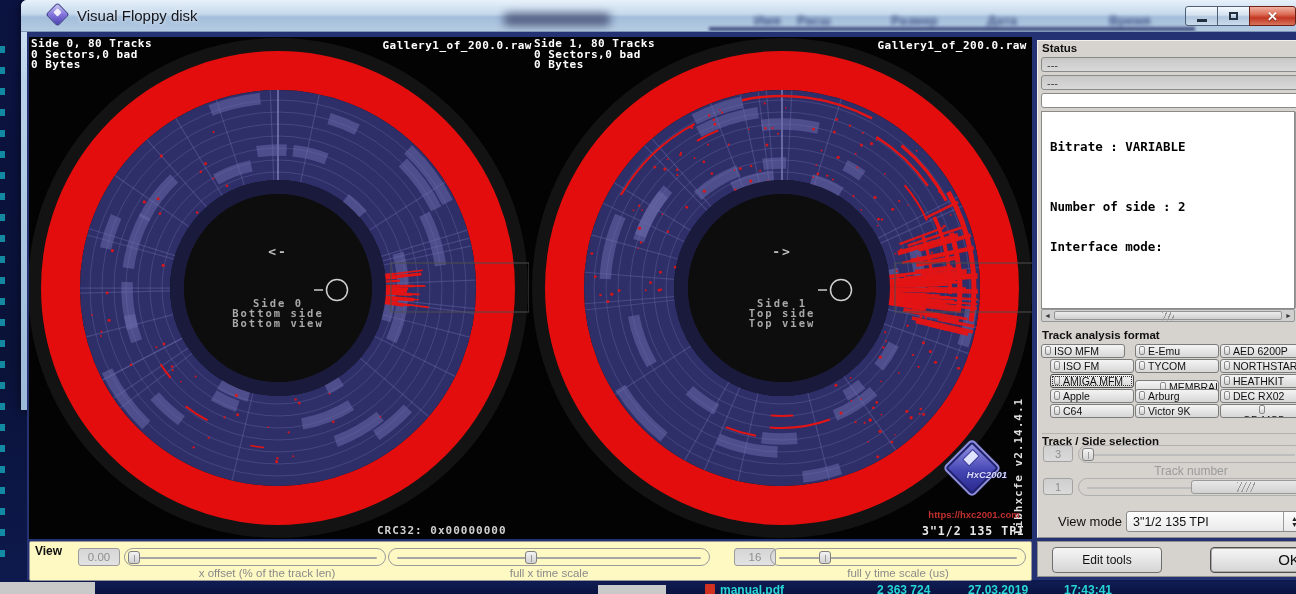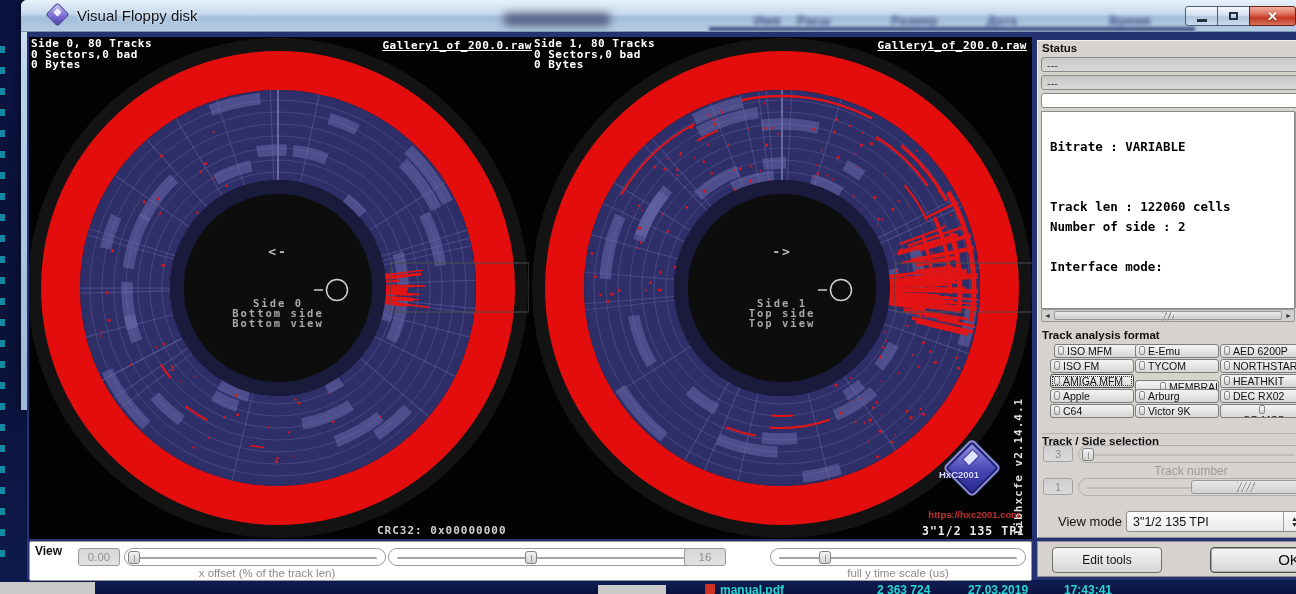--- a/index.html
+++ b/index.html
@@ -53,36 +53,36 @@
 
   
   .client { position:absolute; left:6px; top:32px; width:1280px; height:548px; background:#243173; }
 
   
   .canvas { position:absolute; left:2px; top:5px; width:1003px; height:502px; background:#030304; overflow:hidden; }
   .canvas svg { position:absolute; top:0; }
   .disk-hdr { position:absolute; top:2px; color:#fff; font-family:"DejaVu Sans Mono", monospace;
          font-weight:bold; font-size:11px; line-height:10.5px; letter-spacing:.5px; white-space:pre; }
   .disk-file { position:absolute; top:2px; width:206px; text-align:right; color:#fff;
-         font-family:"DejaVu Sans Mono", monospace; font-weight:bold; font-size:11px; letter-spacing:.5px;text-decoration:underline; }
+         font-family:"DejaVu Sans Mono", monospace; font-weight:bold; font-size:11px; letter-spacing:.5px; }
   .crc-text { position:absolute; left:348px; top:487px; color:#cfcfcf; font-family:"DejaVu Sans Mono", monospace;
          font-weight:bold; font-size:11px; letter-spacing:1px; }
   .media-text { position:absolute; left:790px; top:487px; width:206px; text-align:right; color:#e8e8e8;
          font-family:"DejaVu Sans Mono", monospace; font-weight:bold; font-size:11.5px; letter-spacing:1px; }
   .lib-text { position:absolute; left:983px; top:330px; height:168px; width:15px;
          writing-mode:vertical-rl; transform:rotate(180deg); color:#dedede;
          font-family:"DejaVu Sans Mono", monospace; font-weight:bold; font-size:11px; letter-spacing:1px; }
   .logo-wrap { position:absolute; left:910px; top:408px; width:68px; height:62px; }
   .logo-diamond { position:absolute; left:12px; top:2px; width:42px; height:42px; transform:rotate(45deg);
          background:linear-gradient(135deg,#9a9ae8 0%,#4646b4 55%,#26268a 100%);
          border:2px solid #8c8cdc; border-radius:5px; box-shadow:inset 0 0 0 2px #202070; }
   .logo-shutter { position:absolute; left:6px; top:5px; width:10px; height:15px;
          background:#dfe3ff; border:1px solid #3a3a9a; border-radius:1px; }
-  .logo-label { position:absolute; left:0; top:24px; width:68px; text-align:left; color:#d8daff;
-         font-weight:bold; font-size:9.5px; text-shadow:0 0 2px #202070; }
+  .logo-label { position:absolute; left:0; top:24px; width:68px; text-align:right; color:#d8daff;
+         font-style:italic; font-weight:bold; font-size:9.5px; text-shadow:0 0 2px #202070; }
   .logo-url { position:absolute; left:880px; top:472px; width:130px; text-align:center; color:#c23030;
          font-weight:bold; font-size:9.5px; }
 
   
   .panel { position:absolute; background:#d6d3ce; border:1px solid #8f8f8f; }
   .panel-right { left:1010px; top:8px; width:273px; height:498px;
          border-top-color:#f2f1ef; border-left-color:#f2f1ef; }
   .panel-btm-right { left:1010px; top:509px; width:273px; height:36px; }
   .group-label { position:absolute; font-size:11.5px; font-weight:bold; color:#101010; }
   .status-field { position:absolute; left:3px; width:265px; height:15px; border:1px solid #8a8a8a;
@@ -130,21 +130,21 @@
          background:linear-gradient(180deg,#fdfdfd,#e9e9e9); display:flex; align-items:center; }
   .viewmode-text { flex:1; font-size:12.5px; color:#101010; padding-left:6px; white-space:nowrap; }
   .spinner { width:22px; align-self:stretch; border-left:1px solid #9a9a9a; display:flex; flex-direction:column;
          align-items:center; justify-content:center; font-size:7px; line-height:6px; color:#222; }
 
   .push-btn { position:absolute; top:5px; width:110px; height:26px; border:1px solid #6e6e6e; border-radius:4px;
          background:linear-gradient(180deg,#f6f6f6,#d5d5d5); text-align:center; color:#101010; }
   .push-btn.default { box-shadow:inset 0 0 0 1px #a8a8a8; border-color:#4f4f4f; }
 
   
-  .view-bar { position:absolute; left:2px; top:509px; width:1003px; height:40px; background:#ffffff;
+  .view-bar { position:absolute; left:2px; top:509px; width:1003px; height:40px; background:#fef9c3;
          border:1px solid #9a9a9a; border-radius:2px; }
   .view-label { position:absolute; left:5px; top:2px; font-size:12px; font-weight:bold; color:#101010; }
   .val-box { position:absolute; top:6px; width:42px; height:18px; border:1px solid #9a9a9a; border-radius:3px;
          background:linear-gradient(180deg,#d6d6d6,#e2e2e2); color:#8f8f8f; font-size:11.5px;
          text-align:center; line-height:17px; }
   .vb-caption { position:absolute; top:25px; text-align:center; color:#8a8a8a; font-size:11.5px; }
 </style>
 </head>
 <body>
 
@@ -693,21 +693,20 @@
         <div class="group-label" style="left:4px;top:1px;">Status</div>
         <div class="status-field" style="top:16px;">---</div>
         <div class="status-field" style="top:34px;">---</div>
         <div class="status-field white" style="top:52px;"></div>
 
         <div class="info-box" id="info-box">
             <div class="info-line">&nbsp;</div>
             <div class="info-line">Bitrate : VARIABLE</div>
             <div class="info-line">&nbsp;</div>
             <div class="info-line">&nbsp;</div>
-            <div class="info-line">Track len : 122060 cells</div>
             <div class="info-line">Number of side : 2</div>
             <div class="info-line">&nbsp;</div>
             <div class="info-line">Interface mode:</div>
           </div>
         <div class="vscroll">
           <div class="sb-arrow" style="left:0;right:0;top:2px;">▲</div>
           <div class="sb-thumb" style="left:1px;right:1px;top:13px;height:146px;">
               <div class="grip"></div>
             </div>
           <div class="sb-arrow" style="left:0;right:0;bottom:2px;">▼</div>
@@ -740,21 +739,21 @@
         </div>
 
         <div class="viewmode-label" style="left:20px;top:473px;">View mode</div>
         <div class="viewmode-select" style="left:88px;top:470px;width:180px;">
           <div class="viewmode-text">3"1/2 135 TPI</div>
           <div class="spinner">
               <span>▲</span>
               <span>▼</span>
             </div>
         </div>
-      <div class="fmt-btn" style="left: 16px; top: 303px;">
+      <div class="fmt-btn" style="left: 3px; top: 303px;">
             <span class="cb"></span>
             <span>ISO MFM</span>
           </div>
           <div class="fmt-btn" style="left: 12px; top: 318px;">
             <span class="cb"></span>
             <span>ISO FM</span>
           </div>
           <div class="fmt-btn focused" style="left: 12px; top: 333px;">
             <span class="cb"></span>
             <span>AMIGA MFM</span>
@@ -820,22 +819,23 @@
         <div class="h-slider" style="left:94px;top:6px;width:262px;">
           <div class="rail"></div>
             <div class="thumb" style="left:3px;"></div>
         </div>
         <div class="vb-caption" style="left:106px;width:262px;">x offset (% of the track len)</div>
 
         <div class="h-slider" style="left:358px;top:6px;width:322px;">
           <div class="rail"></div>
             <div class="thumb" style="left:136px;"></div>
         </div>
-
-        <div class="val-box" style="left:654px;">16</div>
+        <div class="vb-caption" style="left:358px;width:322px;">full x time scale</div>
+
+        <div class="val-box" style="left:704px;">16</div>
         <div class="h-slider" style="left:740px;top:6px;width:256px;">
           <div class="rail"></div>
             <div class="thumb" style="left:48px;"></div>
         </div>
         <div class="vb-caption" style="left:740px;width:256px;">full y time scale (us)</div>
       </div>
 
     </div>
   </div>
 </div>

